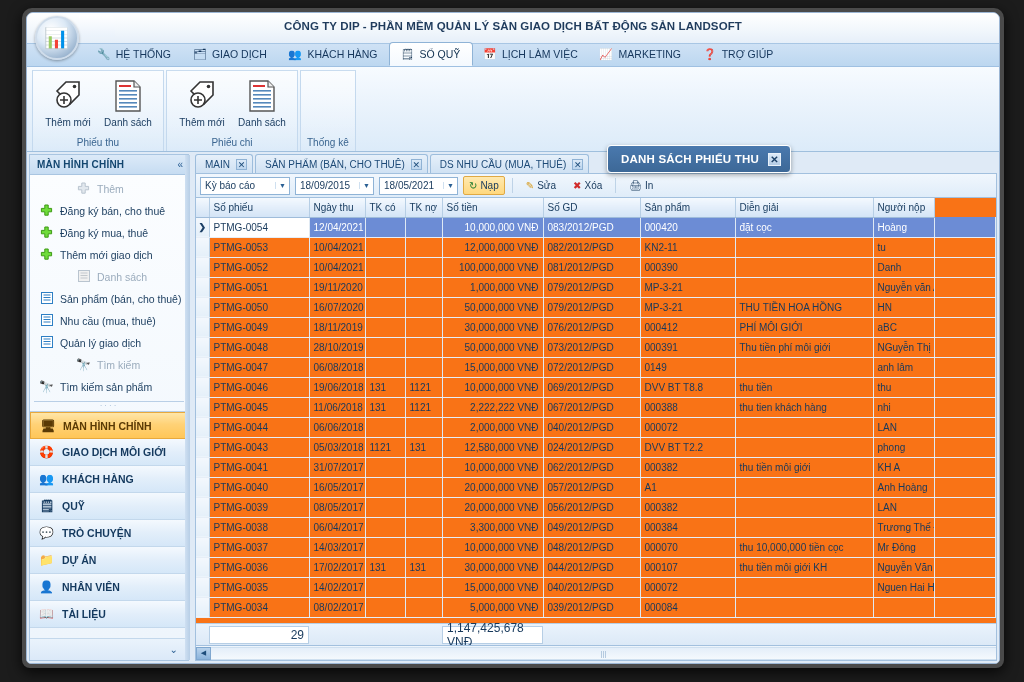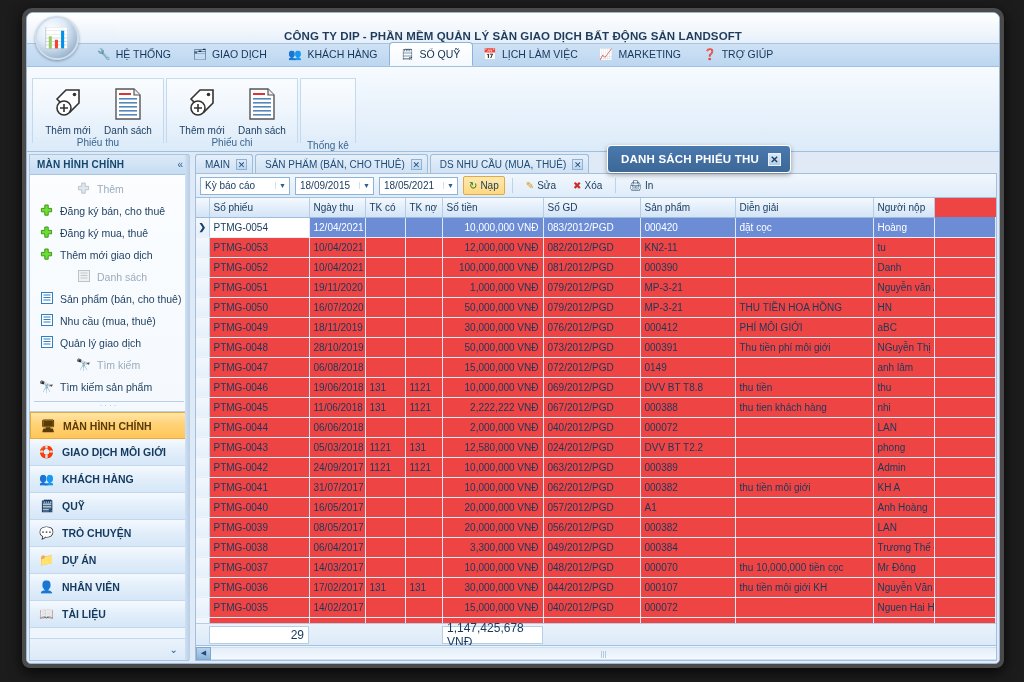--- a/index.html
+++ b/index.html
@@ -35,21 +35,21 @@
   }
   
   #titlebar {
     position: relative;
     height: 30px;
     background: linear-gradient(to bottom, #ffffff 0%, #f2f7fc 55%, #e6eff9 100%);
     border-bottom: 0;
   }
   #title-text {
     position: absolute;
-    left: 0; right: 0; top: 17px;
+    left: 0; right: 0; top: 7px;
     text-align: center;
     font-size: 11.5px;
     font-weight: bold;
     color: #1f3b5c;
     letter-spacing: .1px;
   }
   #app-orb {
     position: absolute;
     left: 8px; top: 3px;
     width: 44px; height: 44px;
@@ -101,21 +101,21 @@
     position: relative;
     height: 85px;
     background: linear-gradient(to bottom,#f7fbff 0%, #eaf3fc 45%, #dcebf9 100%);
     border-bottom: 1px solid #9fbfdd;
     display: flex;
     align-items: stretch;
     padding: 3px 2px 0 4px;
   }
   .rgroup {
     position: relative;
-    margin: 8px 1px;
+    margin: 0 1px;
     padding: 2px 6px 0 6px;
     display: flex; flex-direction: column;
     border-left: 1px solid #c4d9ee;
     border-right: 1px solid #c4d9ee;
     border-top: 1px solid #c9dcef;
     background: linear-gradient(to bottom, rgba(255,255,255,.55), rgba(255,255,255,0));
     justify-content: space-between;
   }
   .rgroup .items { display: flex; flex: 1; align-items: flex-start; gap: 2px; }
   .rbtn {
@@ -293,21 +293,21 @@
   }
   .tbtn.hl {
     background: linear-gradient(to bottom,#ffe9b0,#ffd87e);
     border: 1px solid #e0a943;
   }
   .tsep { width: 1px; height: 15px; background: #bed3e7; margin: 0 2px; }
   
   #grid-wrap {
     flex: 1;
     border: 1px solid #a2c0de;
-    background: #ef4444;
+    background: #f97316;
     display: flex; flex-direction: column;
     overflow: hidden;
   }
   table.grid { border-collapse: collapse; width: 100%; table-layout: fixed; }
   table.grid th {
     height: 19px;
     background: linear-gradient(to bottom,#f4f9fe 0%, #e3eefa 50%, #d3e4f6 100%);
     border-right: 1px solid #b6cee5;
     border-bottom: 1px solid #9fbcda;
     font-size: 10px; font-weight: normal;
@@ -878,33 +878,20 @@
                       <td>131</td>
                       <td class="num">12,580,000 VNĐ</td>
                       <td>024/2012/PGD</td>
                       <td>DVV BT T2.2</td>
                       <td></td>
                       <td>phong</td>
                       <td></td>
                     </tr>
                     <tr>
                       <td class="ind"></td>
-                      <td>PTMG-0042</td>
-                      <td>24/09/2017</td>
-                      <td>1121</td>
-                      <td>1121</td>
-                      <td class="num">10,000,000 VNĐ</td>
-                      <td>063/2012/PGD</td>
-                      <td>000389</td>
-                      <td></td>
-                      <td>Admin</td>
-                      <td></td>
-                    </tr>
-                    <tr>
-                      <td class="ind"></td>
                       <td>PTMG-0041</td>
                       <td>31/07/2017</td>
                       <td></td>
                       <td></td>
                       <td class="num">10,000,000 VNĐ</td>
                       <td>062/2012/PGD</td>
                       <td>000382</td>
                       <td>thu tiền môi giới</td>
                       <td>KH A</td>
                       <td></td>

